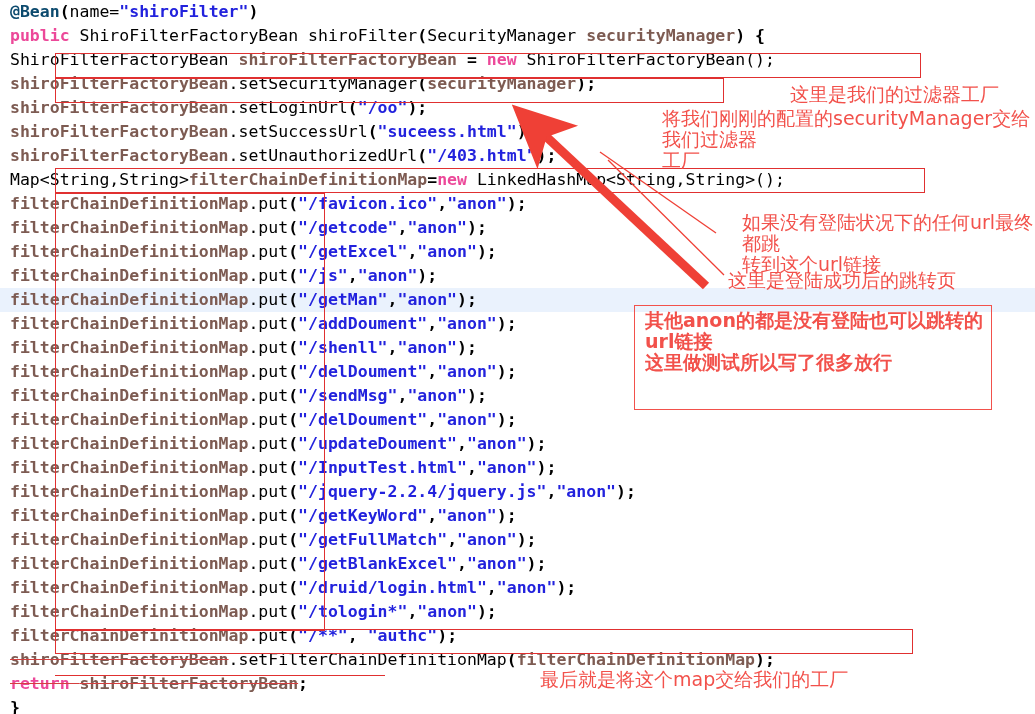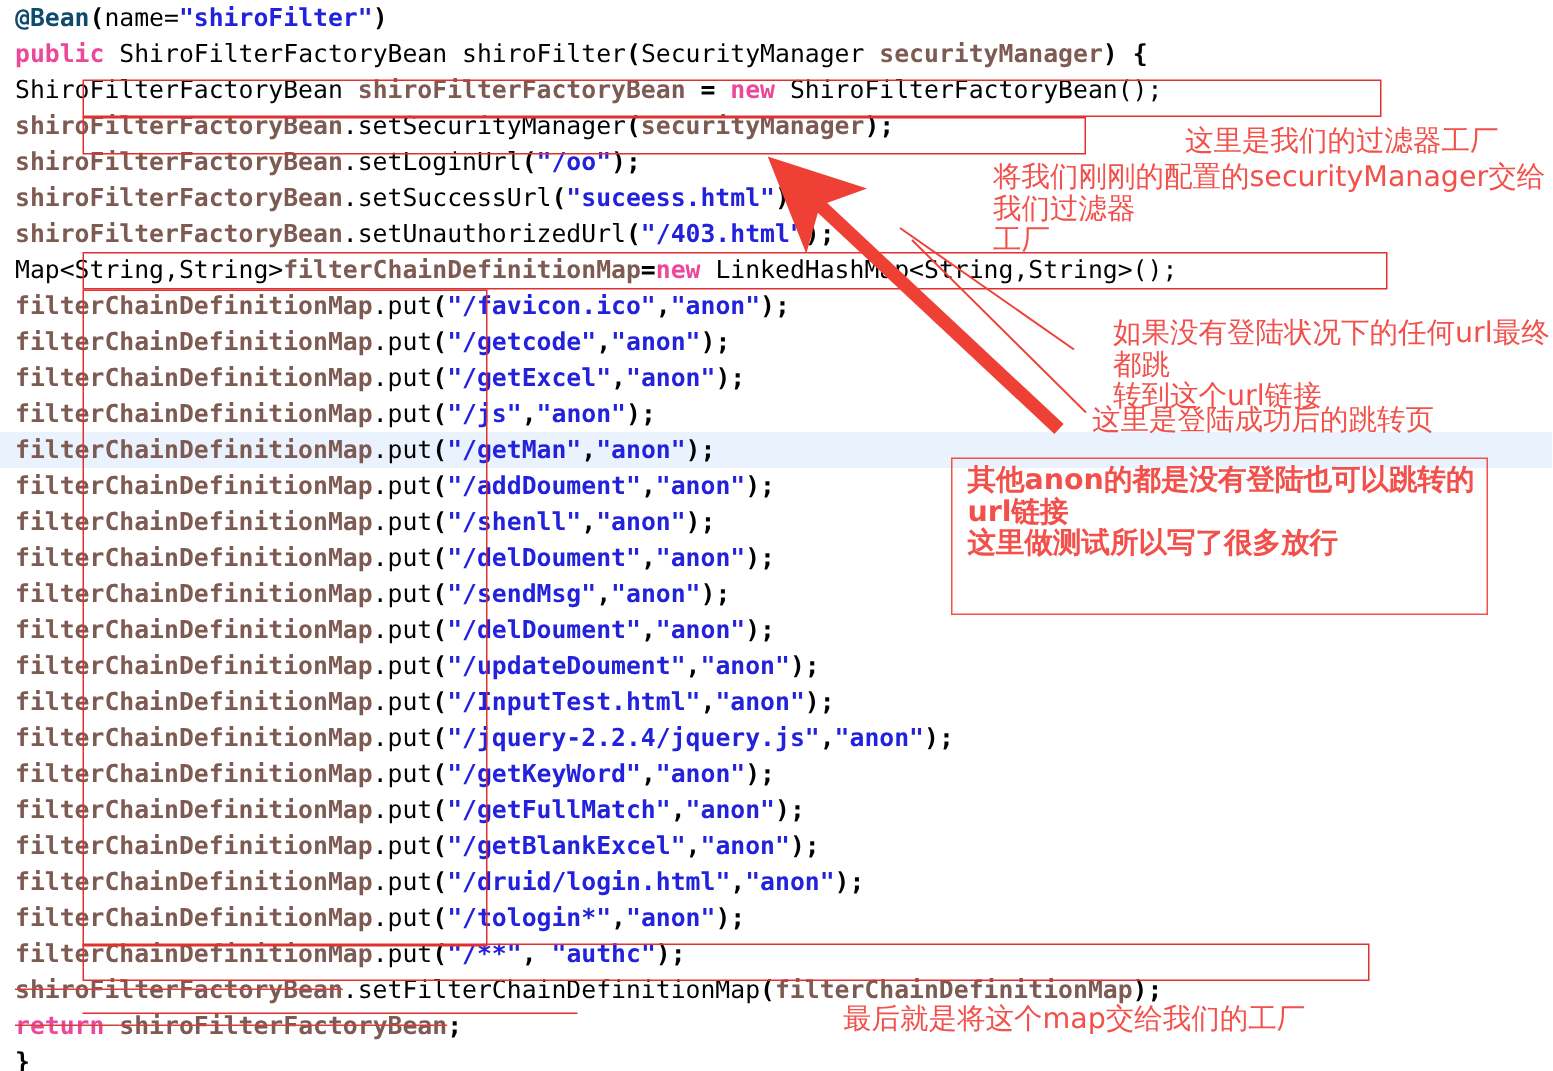--- a/index.html
+++ b/index.html
@@ -76,14 +76,14 @@
 <div id="notes-layer">
     <div class="note" style="left: 790px; top: 84px; width: 245px;">这里是我们的过滤器工厂</div>
     <div class="note" style="left: 662px; top: 108px; width: 378px;">将我们刚刚的配置的securityManager交给我们过滤器
 工厂</div>
     <div class="note" style="left: 742px; top: 212px; width: 300px;">如果没有登陆状况下的任何url最终都跳
 转到这个url链接</div>
     <div class="note" style="left: 728px; top: 270px; width: 300px;">这里是登陆成功后的跳转页</div>
     <div class="notebox" style="left: 634px; top: 305px; width: 358px; height: 105px;"></div>
     <div class="note" style="left: 645px; top: 310px; width: 345px; font-weight: bold;">其他anon的都是没有登陆也可以跳转的url链接
 这里做测试所以写了很多放行</div>
-    <div class="note" style="left: 562px; top: 669px; width: 320px;">最后就是将这个map交给我们的工厂</div>
+    <div class="note" style="left: 540px; top: 669px; width: 320px;">最后就是将这个map交给我们的工厂</div>
   </div>
 
 </body></html>

